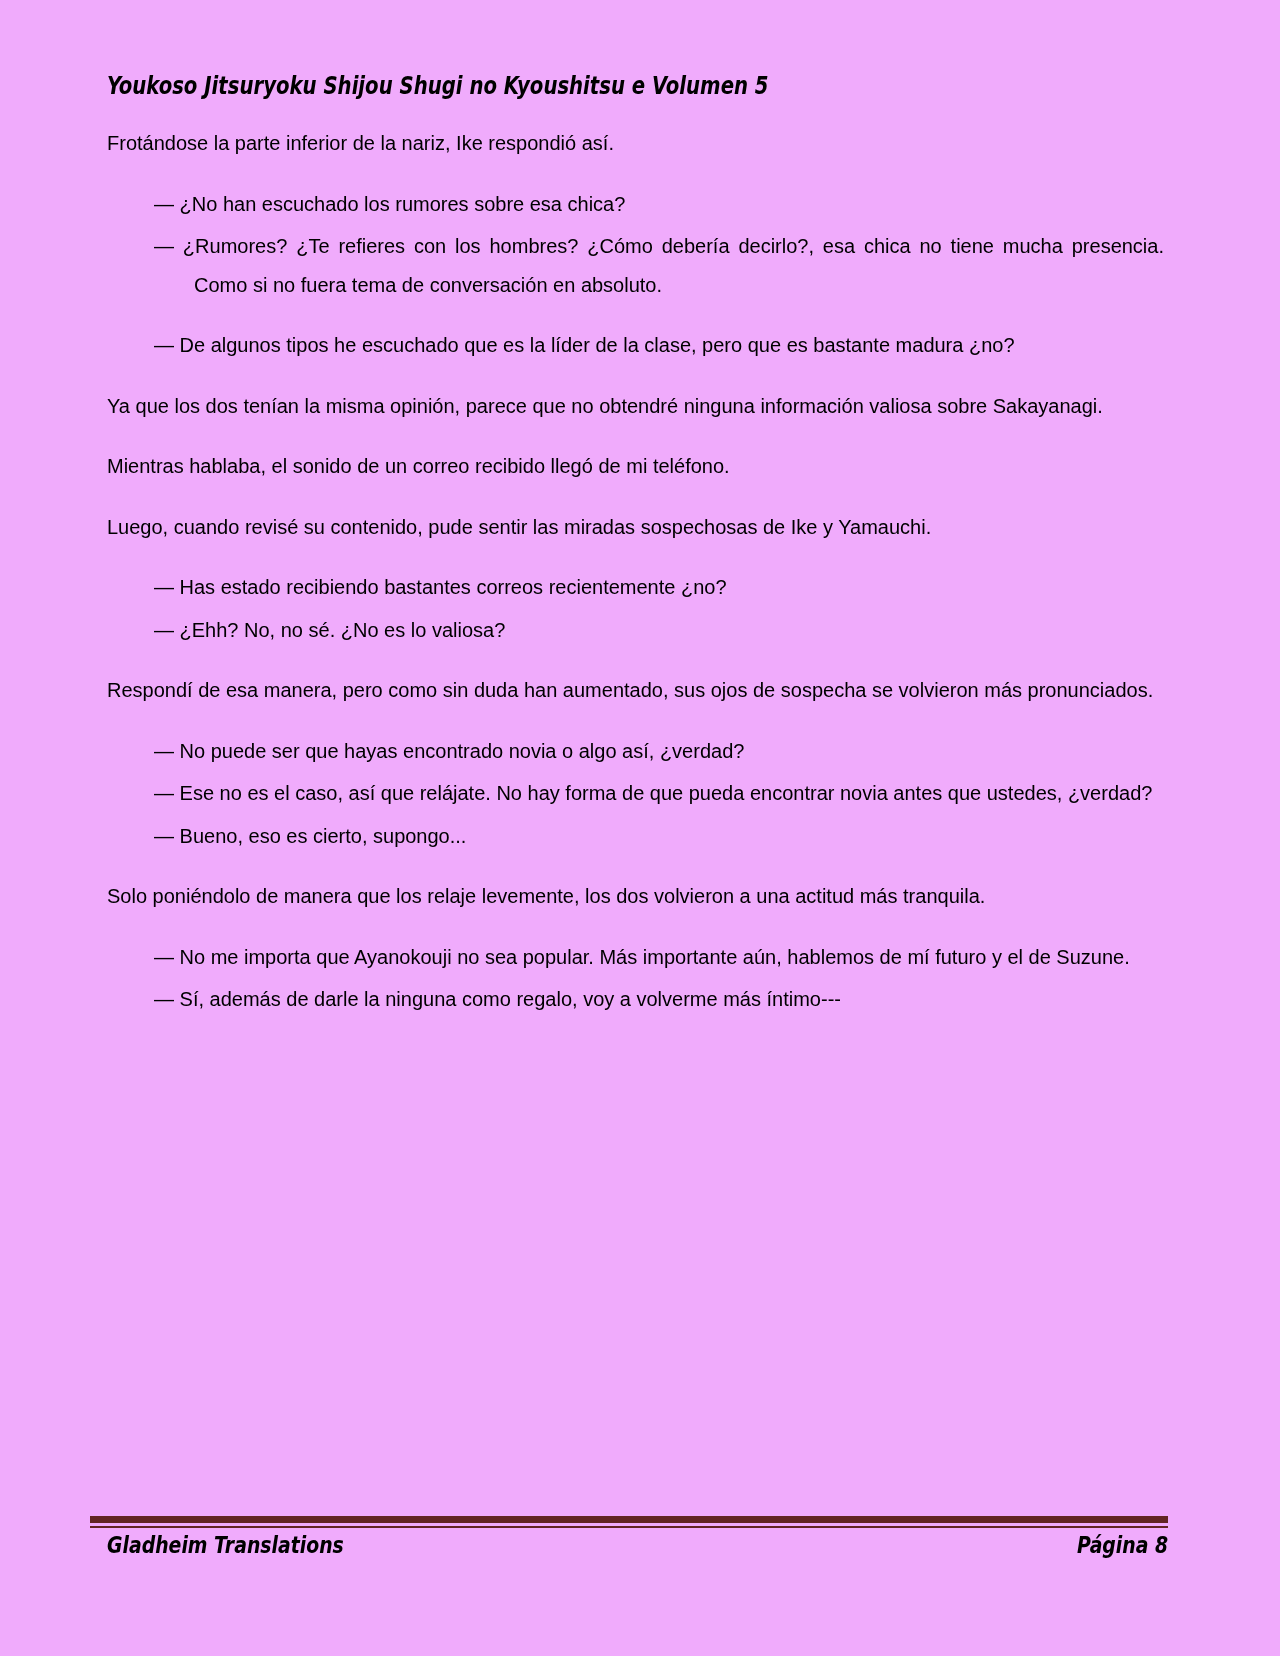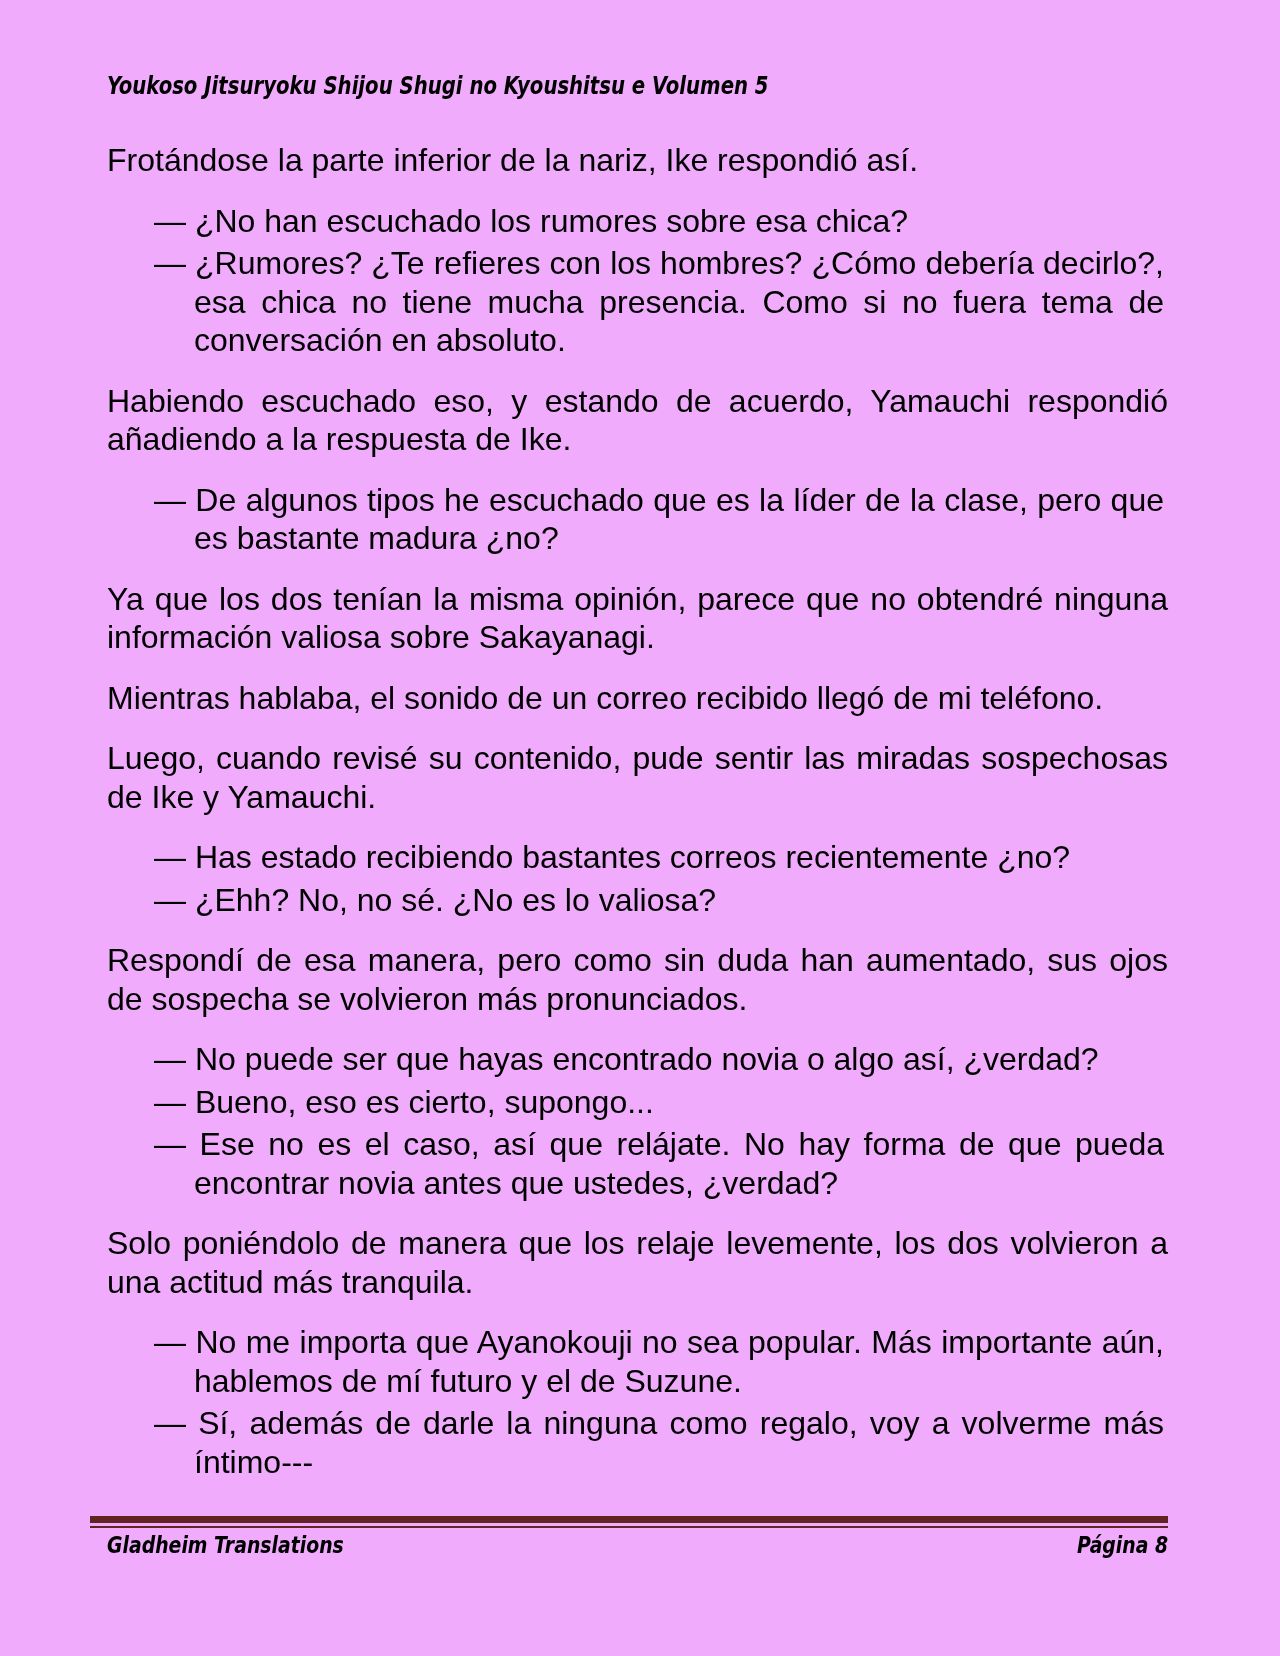--- a/index.html
+++ b/index.html
@@ -27,23 +27,23 @@
     font-size: 24px;
     letter-spacing: 0px;
     transform: scaleX(0.82);
     transform-origin: left center;
     white-space: nowrap;
   }
   
   .doc-body {
     position: absolute;
     left: 107px;
-    top: 141px;
+    top: 124px;
     width: 1061px;
-    font-size: 32px;
+    font-size: 20px;
     line-height: 38.5px;
     text-align: justify;
   }
   .para {
     margin: 0 0 22px 0;
   }
   .dialogue-block {
     margin: 0 0 22px 0;
   }
   .dialogue-line {
@@ -98,36 +98,35 @@
 <div class="page">
 
   <div class="header">Youkoso Jitsuryoku Shijou Shugi no Kyoushitsu e Volumen 5</div>
 
   <div class="doc-body">
       <p class="para">Frotándose la parte inferior de la nariz, Ike respondió así.</p>
       <div class="dialogue-block">
         <p class="dialogue-line">— ¿No han escuchado los rumores sobre esa chica?</p>
         <p class="dialogue-line">— ¿Rumores? ¿Te refieres con los hombres? ¿Cómo debería decirlo?, esa chica no tiene mucha presencia. Como si no fuera tema de conversación en absoluto.</p>
       </div>
-      <p class="para">Habiendo escuchado eso, y estando de acuerdo, Yamauchi respondió añadiendo a la respuesta de Ike.</p>
       <div class="dialogue-block">
         <p class="dialogue-line">— De algunos tipos he escuchado que es la líder de la clase, pero que es bastante madura ¿no?</p>
       </div>
       <p class="para">Ya que los dos tenían la misma opinión, parece que no obtendré ninguna información valiosa sobre Sakayanagi.</p>
       <p class="para">Mientras hablaba, el sonido de un correo recibido llegó de mi teléfono.</p>
       <p class="para">Luego, cuando revisé su contenido, pude sentir las miradas sospechosas de Ike y Yamauchi.</p>
       <div class="dialogue-block">
         <p class="dialogue-line">— Has estado recibiendo bastantes correos recientemente ¿no?</p>
         <p class="dialogue-line">— ¿Ehh? No, no sé. ¿No es lo valiosa?</p>
       </div>
       <p class="para">Respondí de esa manera, pero como sin duda han aumentado, sus ojos de sospecha se volvieron más pronunciados.</p>
       <div class="dialogue-block">
         <p class="dialogue-line">— No puede ser que hayas encontrado novia o algo así, ¿verdad?</p>
+        <p class="dialogue-line">— Ese no es el caso, así que relájate. No hay forma de que pueda encontrar novia antes que ustedes, ¿verdad?</p>
         <p class="dialogue-line">— Bueno, eso es cierto, supongo...</p>
-        <p class="dialogue-line">— Ese no es el caso, así que relájate. No hay forma de que pueda encontrar novia antes que ustedes, ¿verdad?</p>
       </div>
       <p class="para">Solo poniéndolo de manera que los relaje levemente, los dos volvieron a una actitud más tranquila.</p>
       <div class="dialogue-block">
         <p class="dialogue-line">— No me importa que Ayanokouji no sea popular. Más importante aún, hablemos de mí futuro y el de Suzune.</p>
         <p class="dialogue-line">— Sí, además de darle la ninguna como regalo, voy a volverme más íntimo---</p>
       </div>
     </div>
 
   <div class="footer-sep">
     <div class="thick" style="background: rgb(98, 36, 35);"></div>

